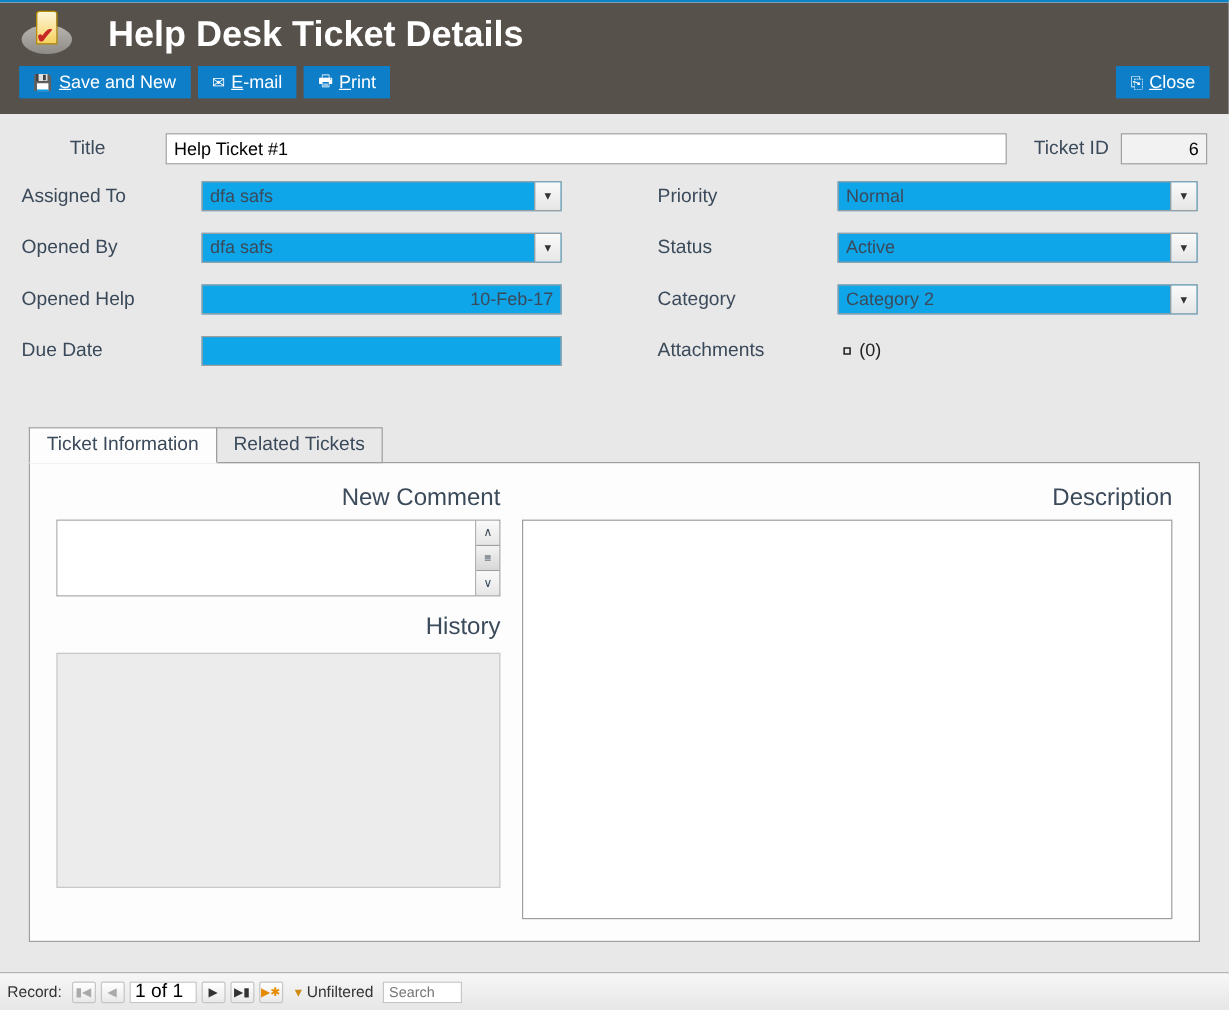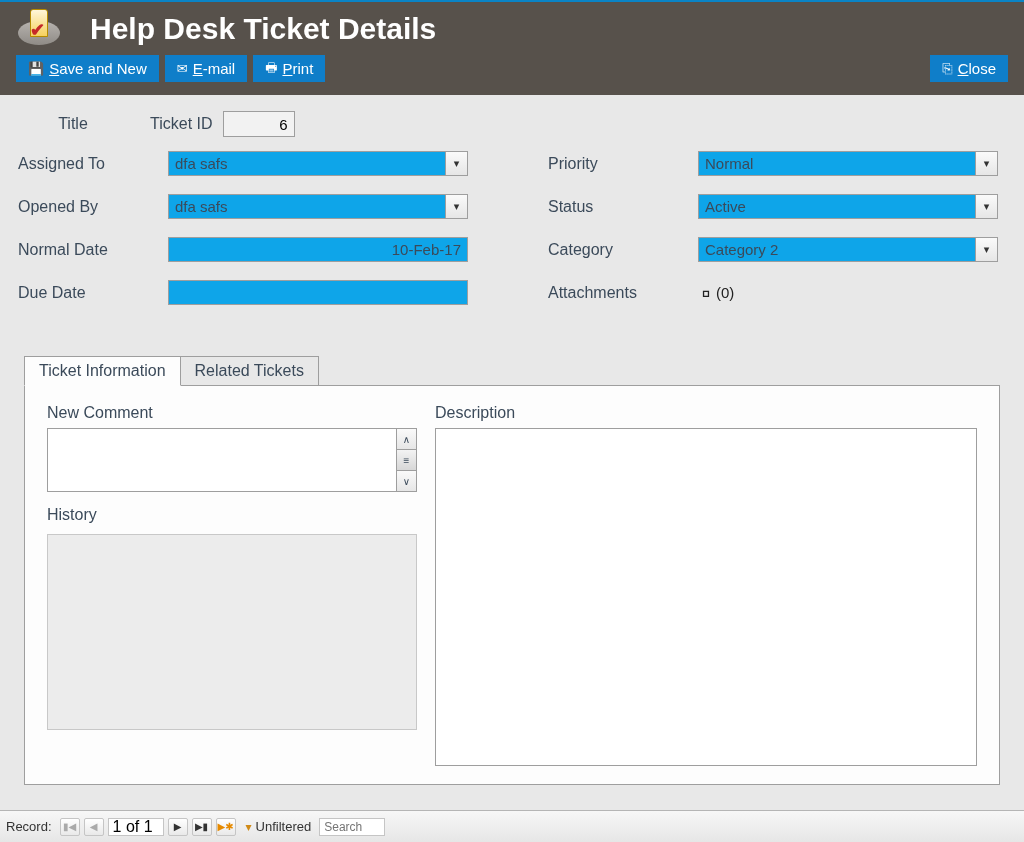--- a/index.html
+++ b/index.html
@@ -150,21 +150,21 @@
   .tabpanel {
     border: 1px solid #9e9e9e;
     background: #fdfdfd;
     height: 400px;
     padding: 18px 22px;
     display: flex;
     gap: 18px;
   }
   .colL { width: 370px; display:flex; flex-direction:column; }
   .colR { flex:1; display:flex; flex-direction:column; }
-  .sectlabel { color:#3b4a5a; font-size:16px; margin-bottom: 6px; }
+  .sectlabel { color:#3b4a5a; font-size:20px; margin-bottom: 6px; text-align: right; }
   .commentbox {
     height: 64px;
     border: 1px solid #9e9e9e;
     display:flex;
     background:#fff;
   }
   .commentbox textarea {
     flex:1; border:none; resize:none; padding:2px 4px; font-family:inherit; font-size:14px;
     outline:none;
   }
@@ -269,20 +269,21 @@
   <div class="spacer"></div>
   <button class="btn">
     <span class="ic">⎘</span>
     <span><span class="u">C</span><span>lose</span></span>
   </button>
 </div>
 
 <div class="form-area">
   <div class="row1">
     <div class="lbl-title">Title</div>
+    <input class="title" value="Help Ticket #1" style="">
     <div class="lbl-id">Ticket ID</div>
     <input class="id" readonly="" value="6" style="">
   </div>
 
   <div class="grid">
     <div>Assigned To</div>
     <div class="combo">
       <span class="val">dfa safs</span>
       <span class="dd">▾</span>
     </div>
@@ -298,21 +299,21 @@
       <span class="val">dfa safs</span>
       <span class="dd">▾</span>
     </div>
     <div></div>
     <div>Status</div>
     <div class="combo">
       <span class="val">Active</span>
       <span class="dd">▾</span>
     </div>
 
-    <div>Normal Date</div>
+    <div>Opened Help</div>
     <div class="dateinput">
       <span>10-Feb-17</span>
     </div>
     <div></div>
     <div>Category</div>
     <div class="combo">
       <span class="val">Category 2</span>
       <span class="dd">▾</span>
     </div>
 

